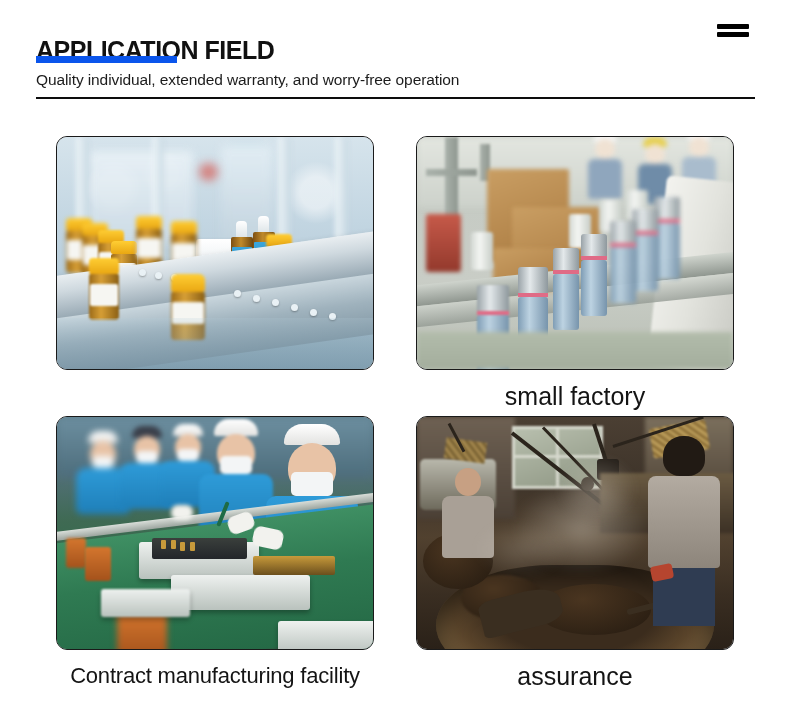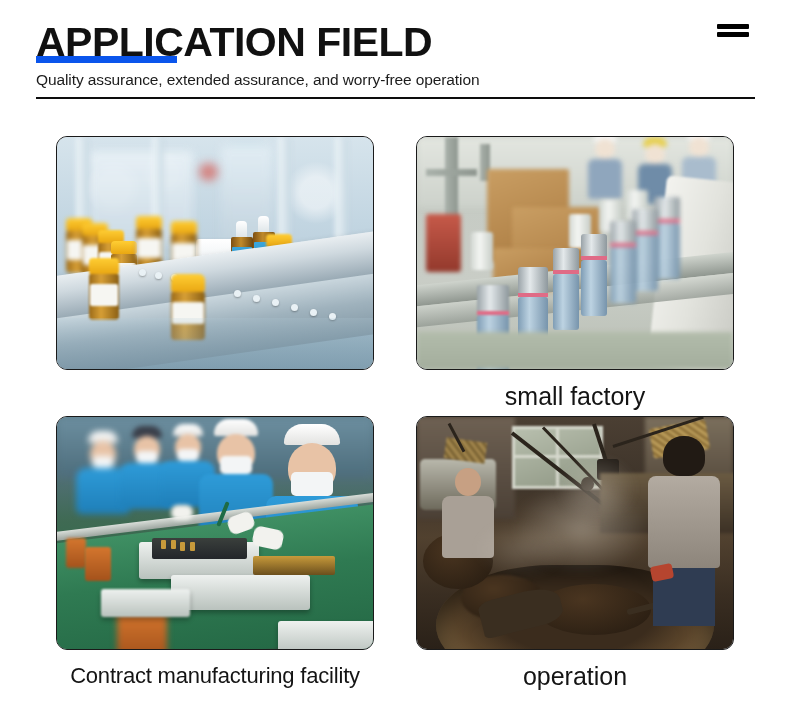--- a/index.html
+++ b/index.html
@@ -10,23 +10,24 @@
     font-family:"Liberation Sans", sans-serif;
     overflow:hidden;
   }
   .page { position:relative; width:790px; height:713px; background:#fff; }
 
   
   .header { position:absolute; left:0; top:0; width:790px; height:110px; }
 
   .title-wrap { position:absolute; left:36px; top:22px; }
   .title {
-    font-size:41px; font-weight:bold; letter-spacing:-0.5px;
+    font-size:25px; font-weight:bold; letter-spacing:-0.5px;
     color:#111111; line-height:40px; white-space:nowrap;
     font-family:"Liberation Sans", sans-serif;
+    margin-top:8px;
   }
   .title-underline {
     position:absolute; left:36px; top:56px;
     width:141px; height:7px; background:#0a55ec;
   }
   .subtitle {
     position:absolute; left:36px; top:70px;
     font-size:15.5px; color:#1c1c1c; letter-spacing:-0.1px;
     white-space:nowrap; line-height:20px;
   }
@@ -322,21 +323,21 @@
 
 <div class="page">
 
   <div class="header">
 
     <div class="title-wrap">
       <div class="title">APPLICATION FIELD</div>
     </div>
     <div class="title-underline"></div>
 
-    <div class="subtitle">Quality assurance, extended assurance, and worry-free operation</div>
+    <div class="subtitle">Quality individual, extended warranty, and worry-free operation</div>
 
     <div class="header-rule"></div>
 
     <div class="menu-icon">
       <span></span>
       <span></span>
     </div>
   </div>
 
   <div class="grid">
@@ -625,17 +626,17 @@
             <div class="bd" style="width:72px; height:92px; margin:0 auto; background:linear-gradient(180deg,#b3aba1,#8d857b)"></div>
             <div class="lg" style="width:62px; height:58px; margin:0 auto"></div>
           </div>
           <div class="redglove" style="right:19%; top:64%; width:22px; height:15px; transform:rotate(-12deg)"></div>
 
           <div class="steam" style="left:30%; top:28%; width:44%; height:40%;"></div>
           <div class="steam" style="left:44%; top:16%; width:26%; height:30%; opacity:.8"></div>
           <div class="steam" style="left:18%; top:44%; width:30%; height:26%; opacity:.5"></div>
         </div>
       </div>
-      <div class="caption cap-lg">operation</div>
+      <div class="caption cap-lg">assurance</div>
     </div>
 
   </div>
 </div>
 
 </body></html>

